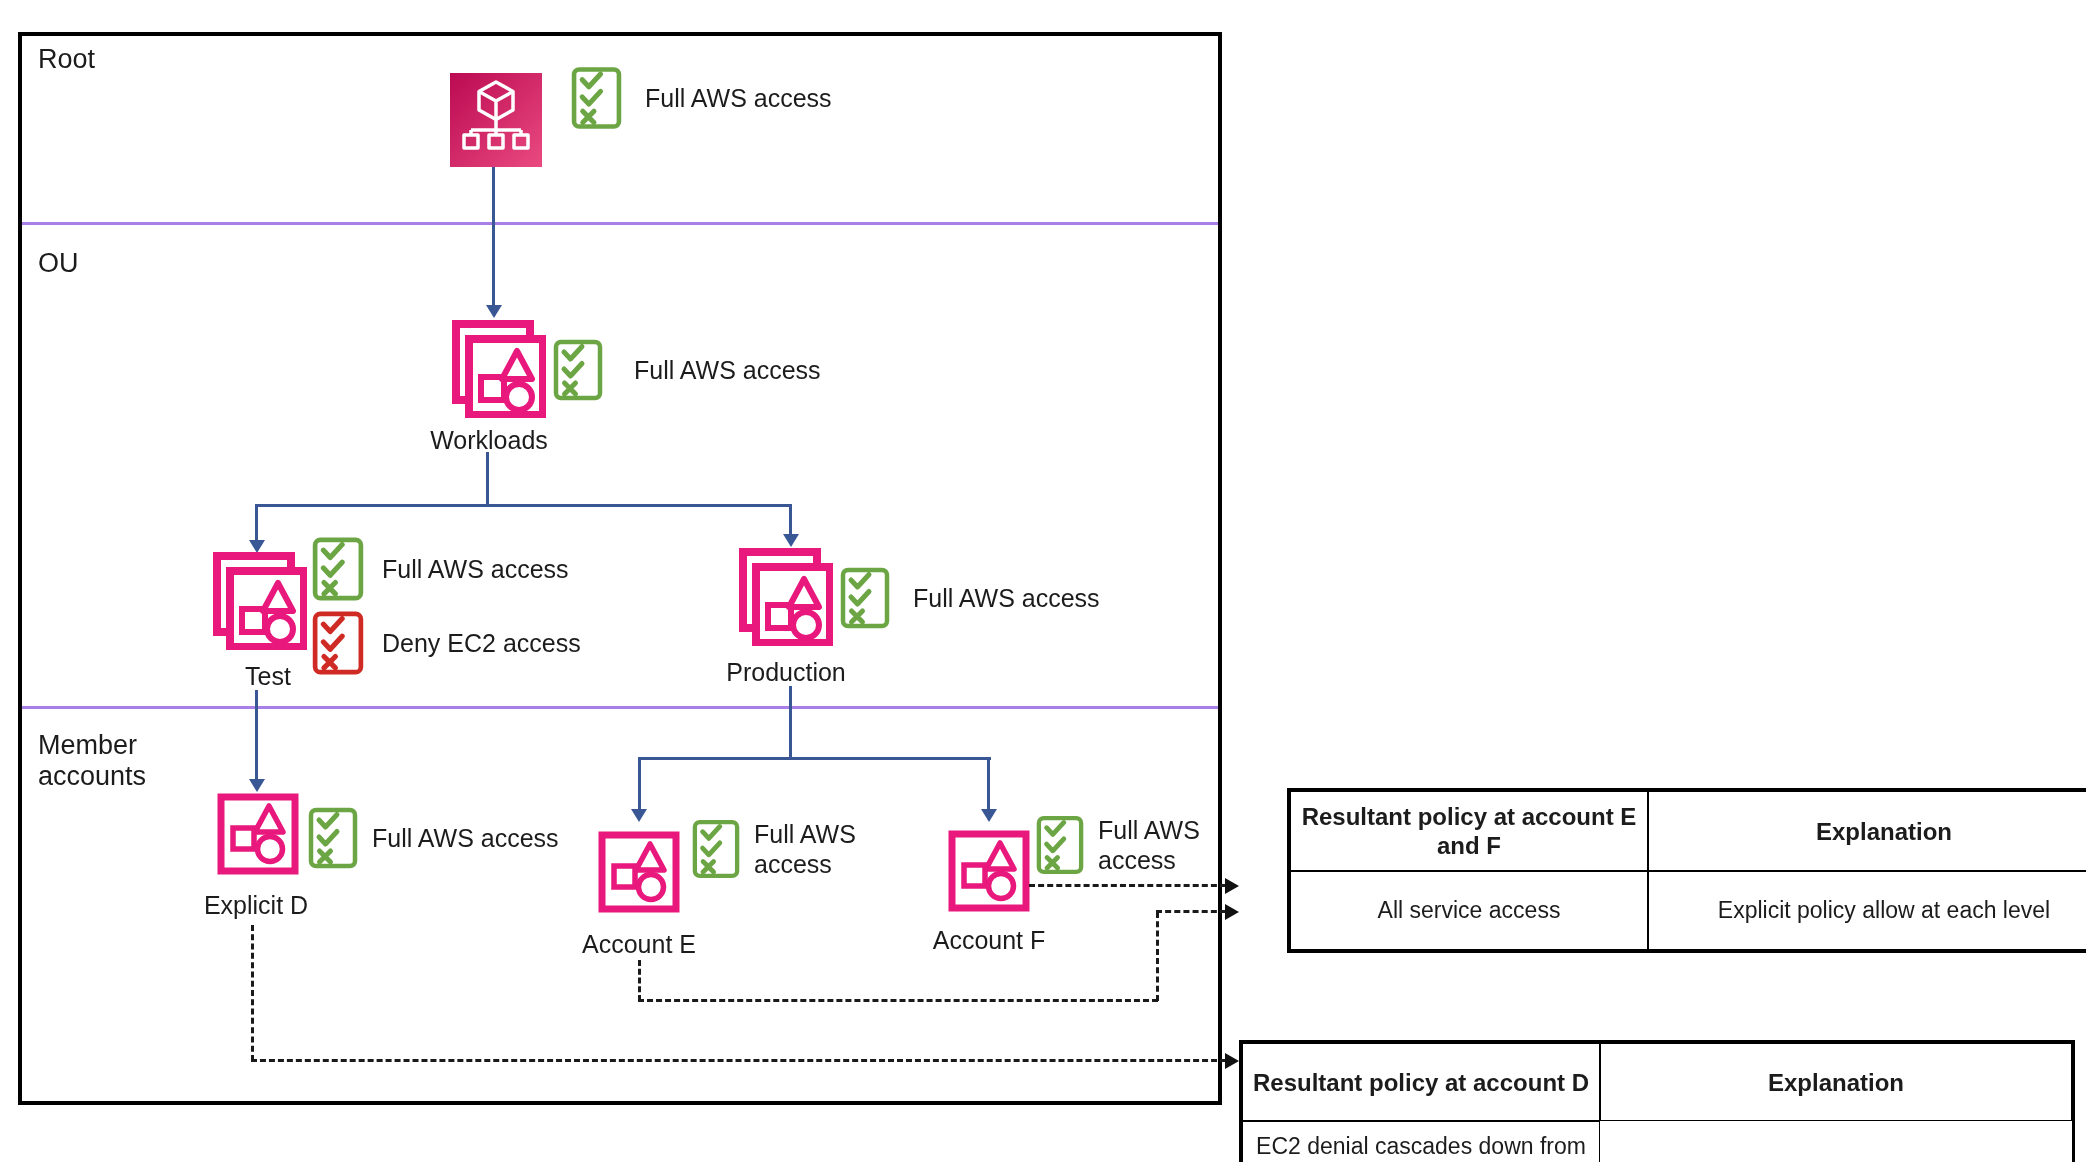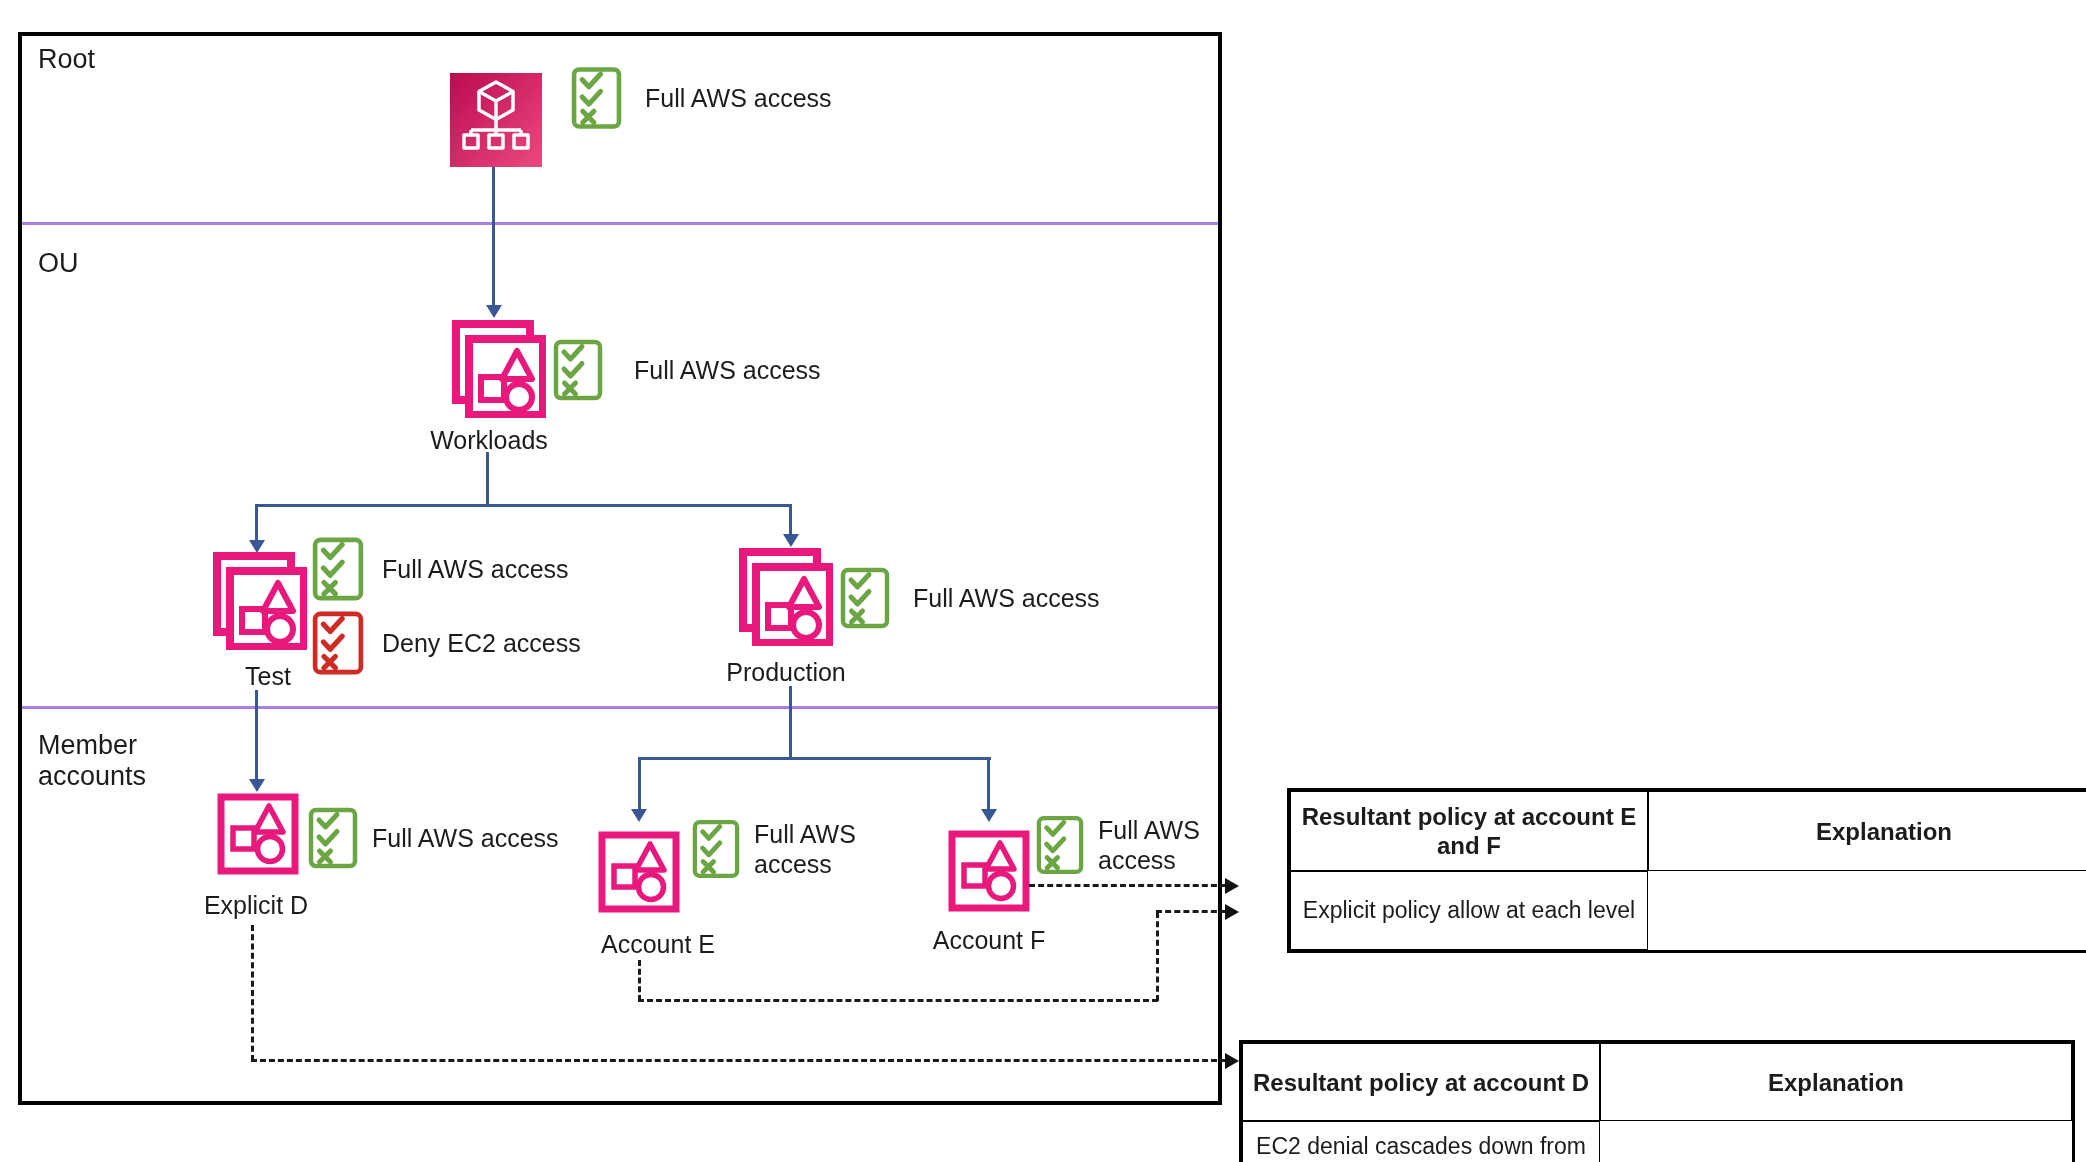--- a/index.html
+++ b/index.html
@@ -8,21 +8,21 @@
   .abs{position:absolute;}
   
   .outer-rect{left:18px;top:32px;width:1204px;height:1073px;border:4px solid #000;box-sizing:border-box;}
   .divider{left:22px;width:1196px;height:3px;background:#A87FE6;}
   .div1{top:222px;} .div2{top:706px;}
   .section-label{font-size:27px;font-weight:500;line-height:31px;}
   .lbl-root{left:38px;top:44px;} .lbl-ou{left:38px;top:248px;} .lbl-member{left:38px;top:730px;width:140px;}
   
   .node-label{font-size:25px;text-align:center;width:200px;}
   .wl-label{left:389px;top:426px;} .test-label{left:168px;top:662px;} .prod-label{left:686px;top:658px;}
-  .d-label{left:156px;top:891px;} .e-label{left:558px;top:930px;} .f-label{left:889px;top:926px;}
+  .d-label{left:156px;top:891px;} .e-label{left:539px;top:930px;} .f-label{left:889px;top:926px;}
   
   .policy{display:flex;align-items:center;font-size:25px;line-height:30px;}
   .p-root{left:645px;top:66px;height:64px;} .p-wl{left:634px;top:338px;height:64px;}
   .p-test1{left:382px;top:536px;height:66px;} .p-test2{left:382px;top:610px;height:66px;}
   .p-prod{left:913px;top:566px;height:64px;} .p-d{left:372px;top:806px;height:64px;}
   .p-e{left:754px;top:812px;height:74px;width:160px;} .p-f{left:1098px;top:808px;height:74px;width:160px;}
   
   .icon{display:block;}
   .root-icon{left:450px;top:73px;} .wl-icon{left:452px;top:320px;} .test-icon{left:213px;top:552px;}
   .prod-icon{left:739px;top:548px;} .d-icon{left:217px;top:793px;} .e-icon{left:598px;top:831px;} .f-icon{left:948px;top:830px;}
@@ -198,20 +198,21 @@
   <div class="abs dashv ed3"></div>
   <div class="abs dashh ed4"></div>
   <div class="abs arr-right ta-e"></div>
   <div class="abs dashv dd1"></div>
   <div class="abs dashh dd2"></div>
   <div class="abs arr-right ta-d"></div>
 
   <div class="abs ptable t1">
     <div class="cell hdr">Resultant policy at account E and F</div>
     <div class="cell hdr">Explanation</div>
+    <div class="cell">All service access</div>
     <div class="cell">Explicit policy allow at each level</div>
   </div>
 
   <div class="abs ptable t2">
     <div class="cell hdr">Resultant policy at account D</div>
     <div class="cell hdr">Explanation</div>
     <div class="cell">EC2 denial cascades down from Test OU</div>
   </div>
 
 </div>

